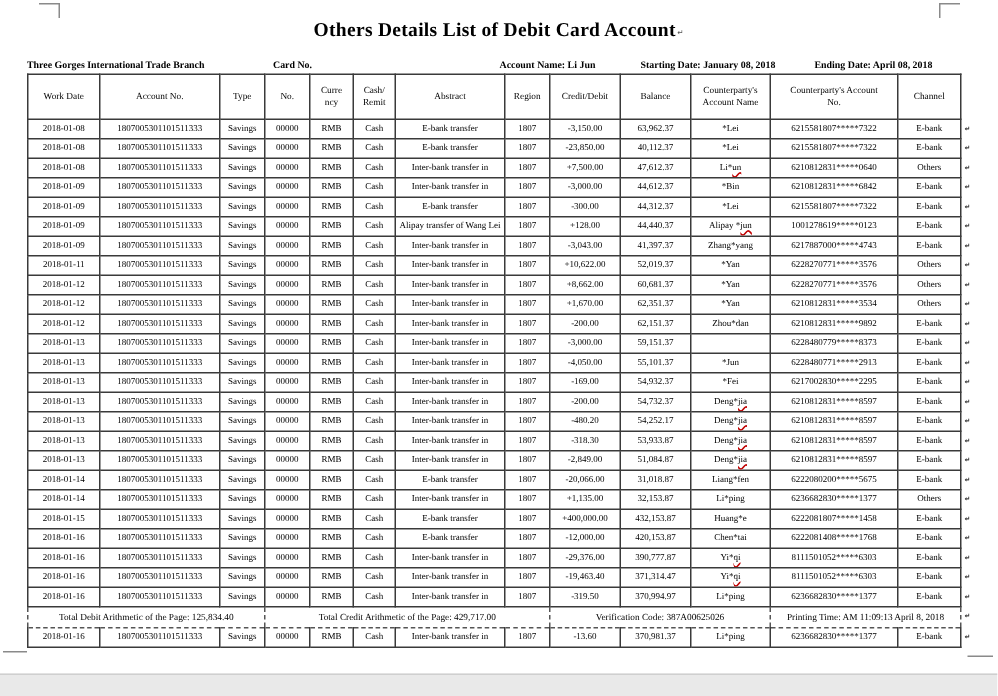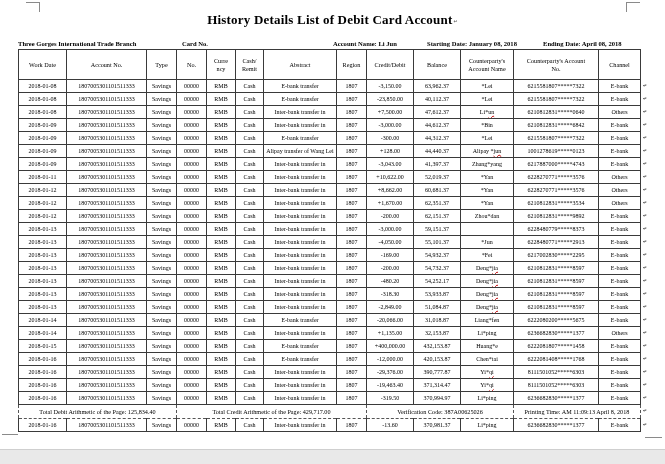--- a/index.html
+++ b/index.html
@@ -28,21 +28,21 @@
   .page-end{position:absolute;left:0;top:449px;width:665px;height:15px;background:#e9e9e9;border-top:1px solid #cfcfcf}
   .pm{position:absolute;left:643px;font-size:4.5px;color:#444;line-height:4px}
 </style>
 </head>
 <body>
 
 <div class="page">
   <div class="cropmark tl"></div>
   <div class="cropmark tr"></div>
 
-  <div class="title"><span>History Details List of Debit Card Account</span><span class="pmark">↵</span></div>
+  <div class="title"><span>Others Details List of Debit Card Account</span><span class="pmark">↵</span></div>
 
   <div class="meta">
     <span style="left:18px">Three Gorges International Trade Branch</span>
     <span style="left:182px">Card No.</span>
     <span style="left:333px">Account Name: Li Jun</span>
     <span style="left:427px">Starting Date: January 08, 2018</span>
     <span style="left:543px">Ending Date: April 08, 2018</span>
   </div>
 
   <table id="htable">

